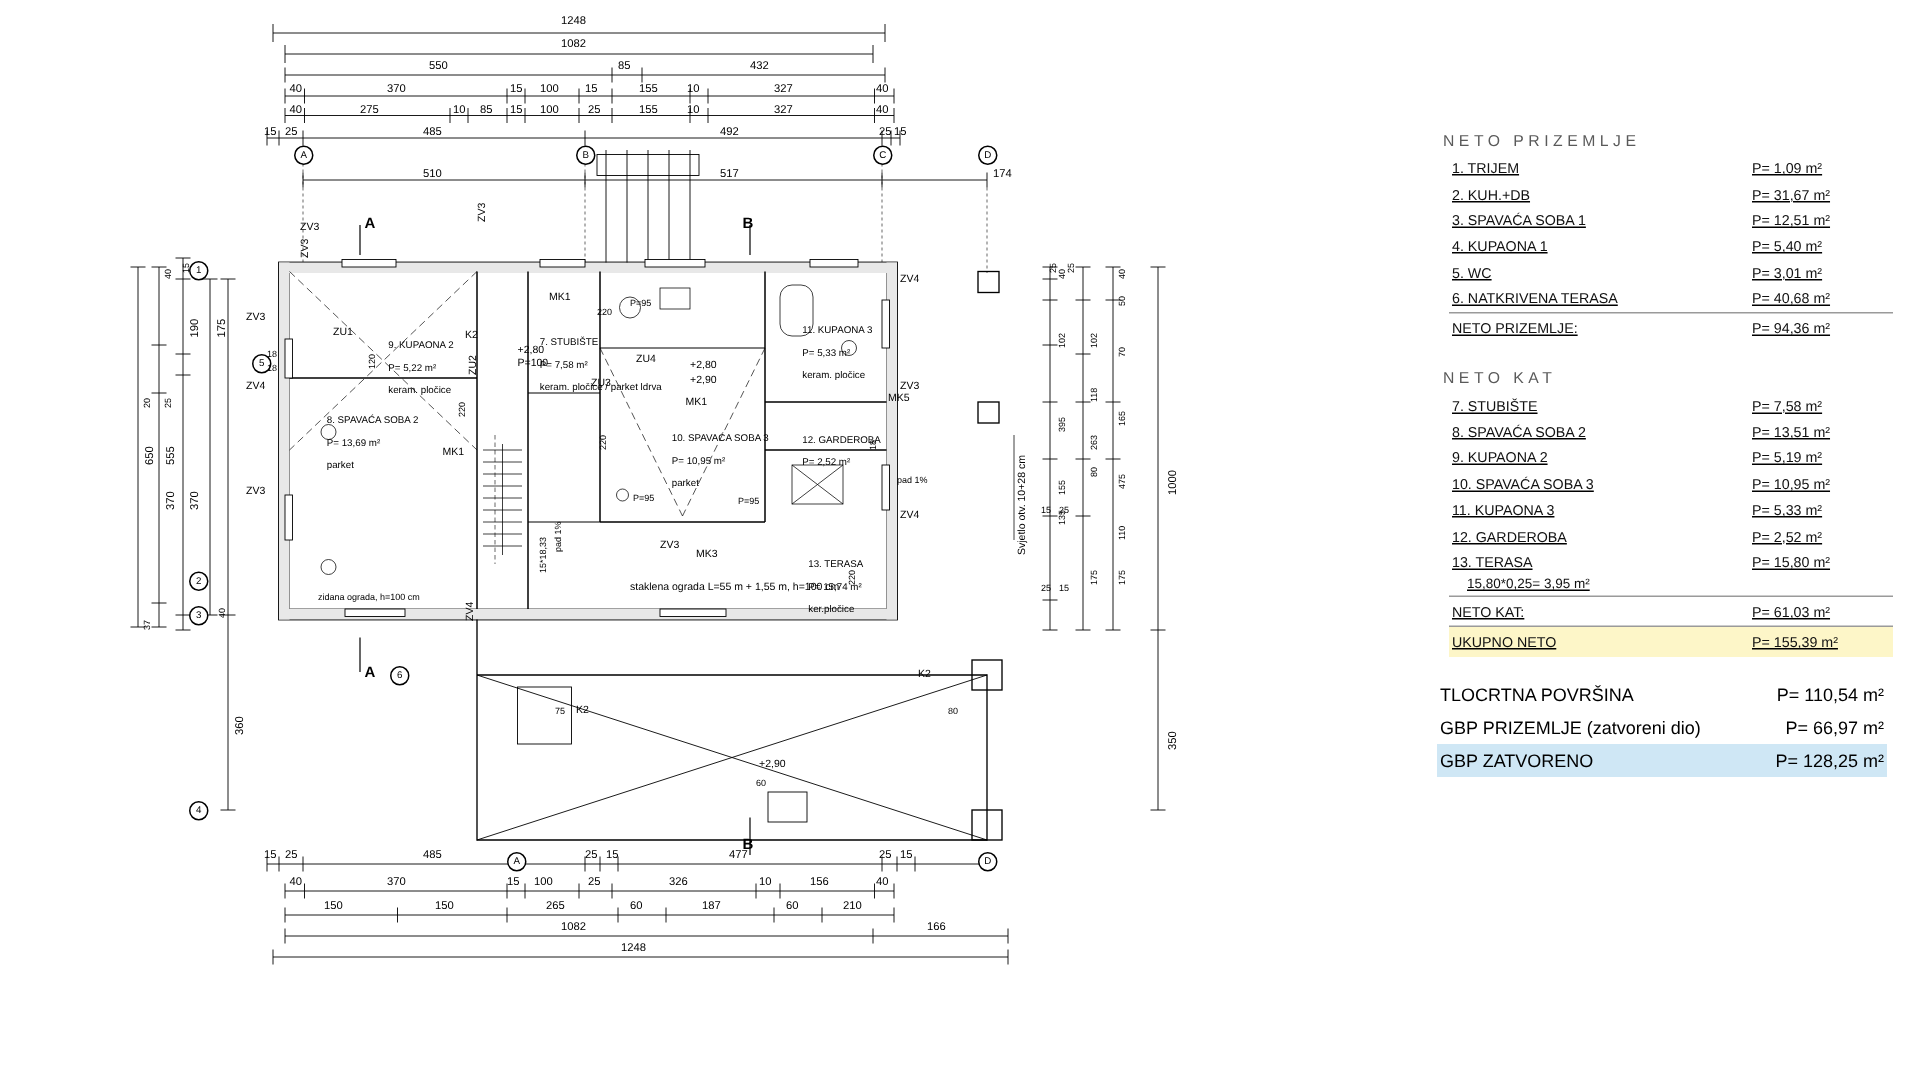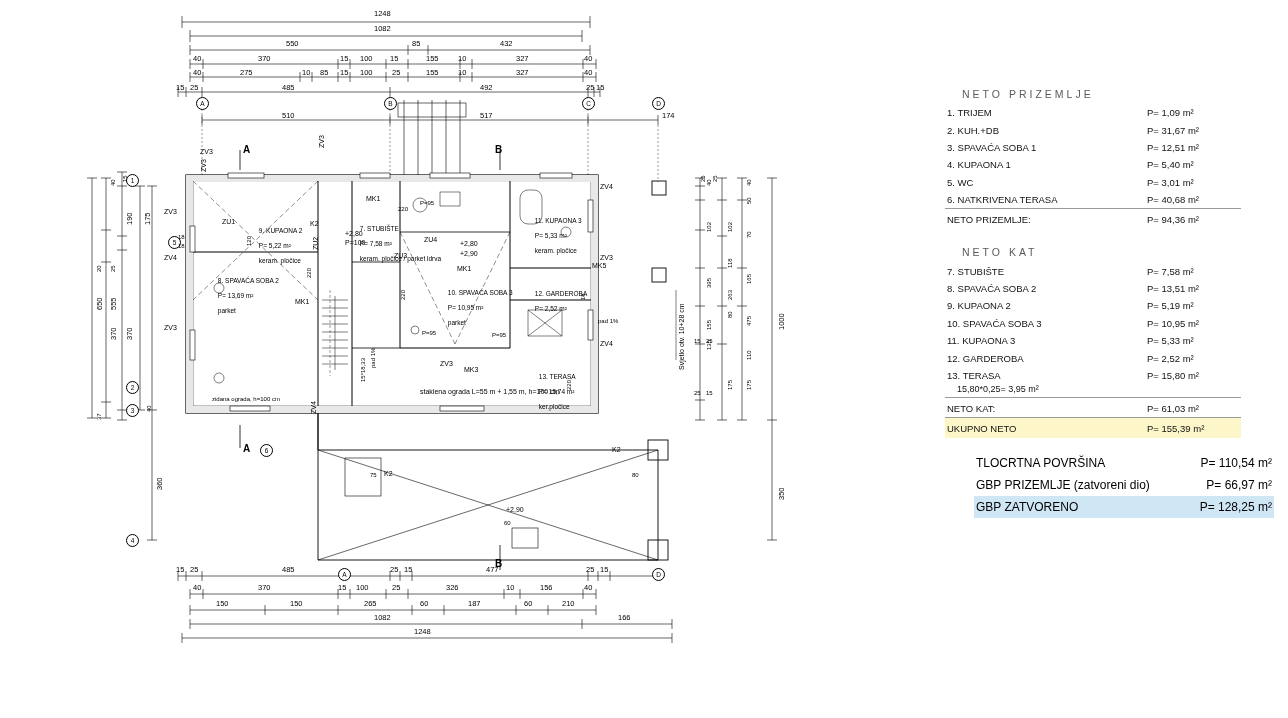--- a/index.html
+++ b/index.html
@@ -42,30 +42,30 @@
     background: #fff;
   }
 
   
   .panel { position: absolute; left: 930px; top: 0; width: 358px; height: 718px; }
 
   .tbl-title {
     font-size: 10.5px; letter-spacing: 3px; color: #5a5a5a;
     padding: 0 0 4px 32px;
   }
-  .tbl { width: 296px; margin-left: 15px; border-collapse: collapse; }
+  .tbl { width: 296px; margin-left: 36px; border-collapse: collapse; text-decoration: underline; }
   .tbl td { font-size: 9.5px; padding: 3.2px 2px; vertical-align: top; color: #111; }
   .tbl td.val { text-align: left; width: 96px; }
   .tbl tr.sep td { border-top: 0.8px solid #9a9a9a; padding-top: 5px; }
   .tbl tr.sub td { padding-top: 0px; font-size: 9px; }
   .hl-yellow { background: #fdf6c8; }
   .hl-blue { background: #cfe7f5; }
 
   .bigrow {
-    margin-left: 44px; width: 300px;
+    margin-left: 28px; width: 300px;
     display: flex; justify-content: space-between;
     font-size: 12px; padding: 4px 2px; gap: 22px;
   }
   .bigrow .v { white-space: nowrap; }
 </style>
 </head>
 <body>
 
 <div class="page">
 

